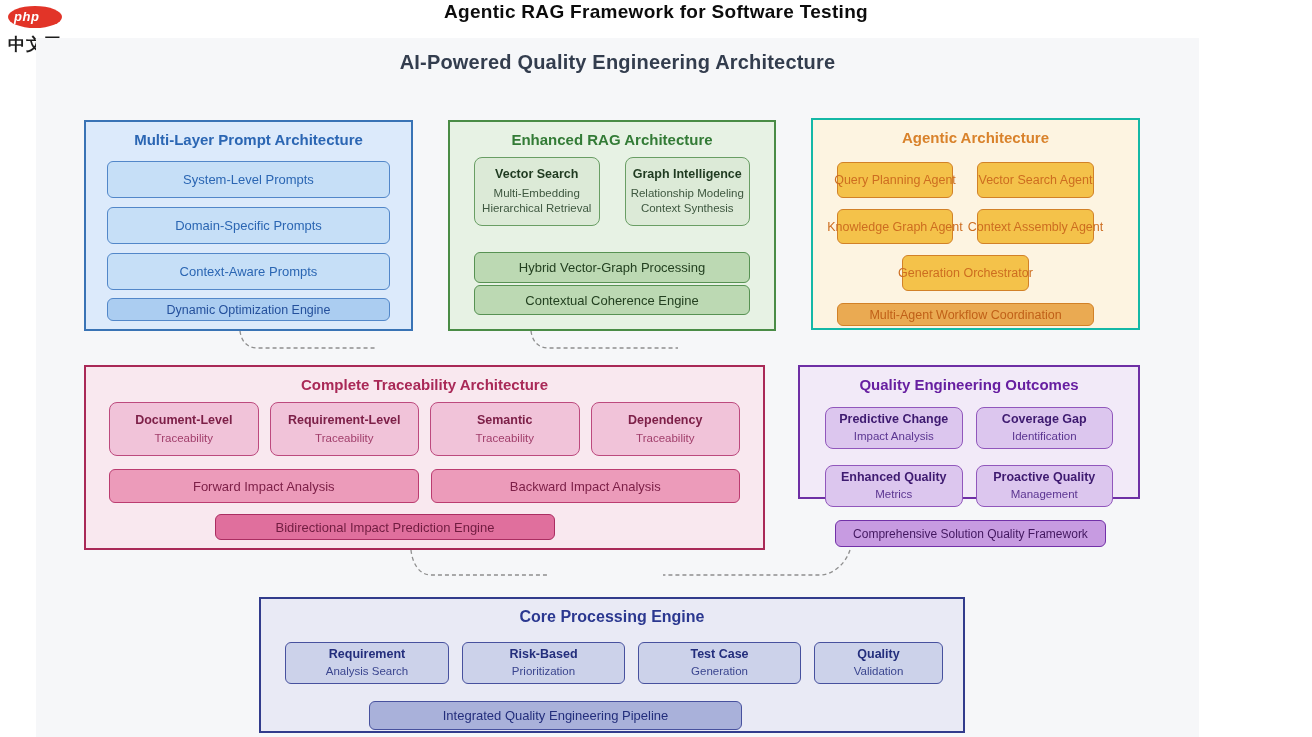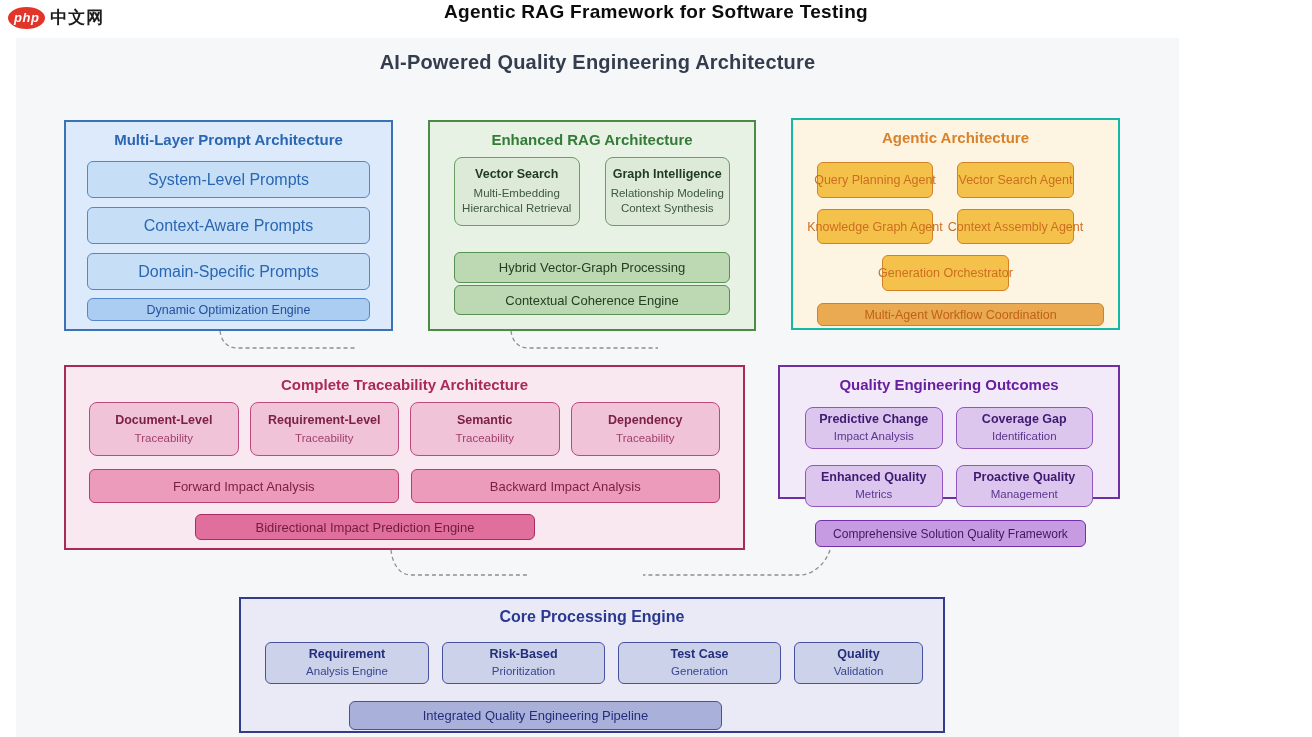--- a/index.html
+++ b/index.html
@@ -2,47 +2,47 @@
 <html><head>
 <meta charset="utf-8">
 <style>
   * { margin:0; padding:0; box-sizing:border-box; }
   html,body { width:1312px; height:737px; overflow:hidden; background:#ffffff;
     font-family:"Liberation Sans", sans-serif; }
   #page { position:relative; width:1312px; height:737px; background:#ffffff; }
 
   
   .topbar { position:absolute; left:0; top:0; width:1312px; height:38px; background:#ffffff; }
-  .logo { position:absolute; left:8px; top:6px; display:flex; align-items:center; gap:5px; cursor:pointer; }
+  .logo { position:absolute; left:8px; top:6px; display:flex; gap:5px; cursor:pointer;flex-direction:column; }
   .logo-badge { background:#e23428; color:#fff; font-style:italic; font-weight:bold;
     font-size:13px; line-height:1; padding:4px 6px 5px; border-radius:50% / 50%; letter-spacing:0.5px; }
   .logo-suffix { color:#1c1c1c; font-weight:bold; font-size:17px; letter-spacing:1px; }
   .page-title { position:absolute; left:0; right:0; top:1px; text-align:center;
     font-size:19px; font-weight:800; color:#0c0c0c; letter-spacing:0.3px; }
 
   
-  .diagram-panel { position:absolute; left:16px; top:38px; width:1163px; height:699px; background:#f6f7f9; }
+  .diagram-panel { position:absolute; left:36px; top:38px; width:1163px; height:699px; background:#f6f7f9; }
   .diagram-title { position:absolute; left:0; width:100%; top:13px; text-align:center;
     font-size:20px; font-weight:bold; color:#333d4e; letter-spacing:0.2px; }
 
   svg.connectors { position:absolute; left:0; top:0; width:1163px; height:699px; pointer-events:none; }
 
   .pbox { position:absolute; border-radius:0; }
   .pbox-title { text-align:center; font-weight:bold; font-size:15px; padding-top:9px; }
 
   .node { display:flex; flex-direction:column; align-items:center; justify-content:center;
     text-align:center; border-radius:6px; }
   .node .t { font-weight:bold; font-size:12.5px; line-height:1.35; }
   .node .s { font-size:11.5px; line-height:1.35; }
 
   
   #box-prompt { left:48px; top:82px; width:329px; height:211px; background:#dceafb; border:2px solid #3973b5; }
   #box-prompt .pbox-title { color:#2b66b3; }
   .prompt-card { width:283px; height:37px; margin:9px auto 0; background:#c6dff7;
-    border:1.5px solid #5287c9; color:#2b66b3; font-size:16px; }
+    border:1.5px solid #5287c9; color:#2b66b3; font-size:13px; }
   .prompt-card.first { margin-top:13px; }
   .prompt-footer { width:283px; height:23px; margin:8px auto 0; background:#abcdf1;
     border:1.5px solid #5287c9; color:#24509c; font-size:12.5px; }
 
   
   #box-rag { left:412px; top:82px; width:328px; height:211px; background:#e7f2e4; border:2px solid #4a8c46; }
   #box-rag .pbox-title { color:#337b36; }
   .rag-row { display:flex; gap:25px; margin:9px 24px 0; }
   .rag-card { flex:1; height:69px; background:#dcead7; border:1.5px solid #699e64; border-radius:8px; }
   .rag-card .t { color:#1f3a20; margin-bottom:3px; }
@@ -51,21 +51,21 @@
     color:#234020; font-size:13px; }
   .rag-bar.b1 { margin-top:26px; }
   .rag-bar.b2 { margin-top:2px; height:30px; }
 
   
   #box-agentic { left:775px; top:80px; width:329px; height:212px; background:#fdf4e1; border:2px solid #14b8a6; }
   #box-agentic .pbox-title { color:#d9822b; }
   .agent-pill { position:absolute; background:#f4c24a; border:1.5px solid #d28127;
     color:#cd6d20; font-size:12.5px; border-radius:6px; display:flex; align-items:center;
     justify-content:center; text-align:center; white-space:nowrap; }
-  .agentic-footer { position:absolute; left:24px; top:183px; width:287px; height:23px;
+  .agentic-footer { position:absolute; left:24px; top:183px; width:257px; height:23px;
     background:#eaaa52; border:1.5px solid #d28127; color:#c06018; font-size:12.5px;
     border-radius:6px; display:flex; align-items:center; justify-content:center; }
 
   
   #box-trace { left:48px; top:327px; width:681px; height:185px; background:#f9e8ef; border:2px solid #a92957; }
   #box-trace .pbox-title { color:#a92957; }
   .trace-row { display:flex; gap:11px; margin:9px 23px 0; }
   .trace-card { flex:1; height:54px; background:#f1c3d9; border:1.5px solid #bd4a7e; border-radius:8px; }
   .trace-card .t { color:#7d2048; margin-bottom:2px; }
   .trace-card .s { color:#a13e6b; }
@@ -121,22 +121,22 @@
         <path d="M204,293 C205,301 209,309 220,310 L339,310"></path>
         <path d="M495,293 C496,301 500,309 511,310 L642,310"></path>
         <path d="M375,512 C376,522 381,536 394,537 L512,537"></path>
         <path d="M814,512 C810,524 800,535 786,537 L627,537"></path>
       </g>
     </svg>
 
     <div class="pbox" id="box-prompt">
       <div class="pbox-title">Multi-Layer Prompt Architecture</div>
       <div class="node prompt-card first">System-Level Prompts</div>
+      <div class="node prompt-card">Domain-Specific Prompts</div>
       <div class="node prompt-card">Context-Aware Prompts</div>
-      <div class="node prompt-card">Domain-Specific Prompts</div>
       <div class="node prompt-footer">Dynamic Optimization Engine</div>
     </div>
 
     <div class="pbox" id="box-rag">
       <div class="pbox-title">Enhanced RAG Architecture</div>
       <div class="rag-row">
         <div class="node rag-card">
           <div class="t">Vector Search</div>
           <div class="s">Multi-Embedding</div>
           <div class="s">Hierarchical Retrieval</div>
@@ -211,21 +211,21 @@
         </div>
       </div>
       <div class="out-footer">Comprehensive Solution Quality Framework</div>
     </div>
 
     <div class="pbox" id="box-core">
       <div class="pbox-title">Core Processing Engine</div>
       <div class="core-row">
         <div class="node core-card" style="width:164px;">
           <div class="t">Requirement</div>
-          <div class="s">Analysis Engine</div>
+          <div class="s">Analysis Search</div>
         </div>
         <div class="node core-card" style="width:163px;">
           <div class="t">Risk-Based</div>
           <div class="s">Prioritization</div>
         </div>
         <div class="node core-card" style="width:163px;">
           <div class="t">Test Case</div>
           <div class="s">Generation</div>
         </div>
         <div class="node core-card" style="width:129px;">

